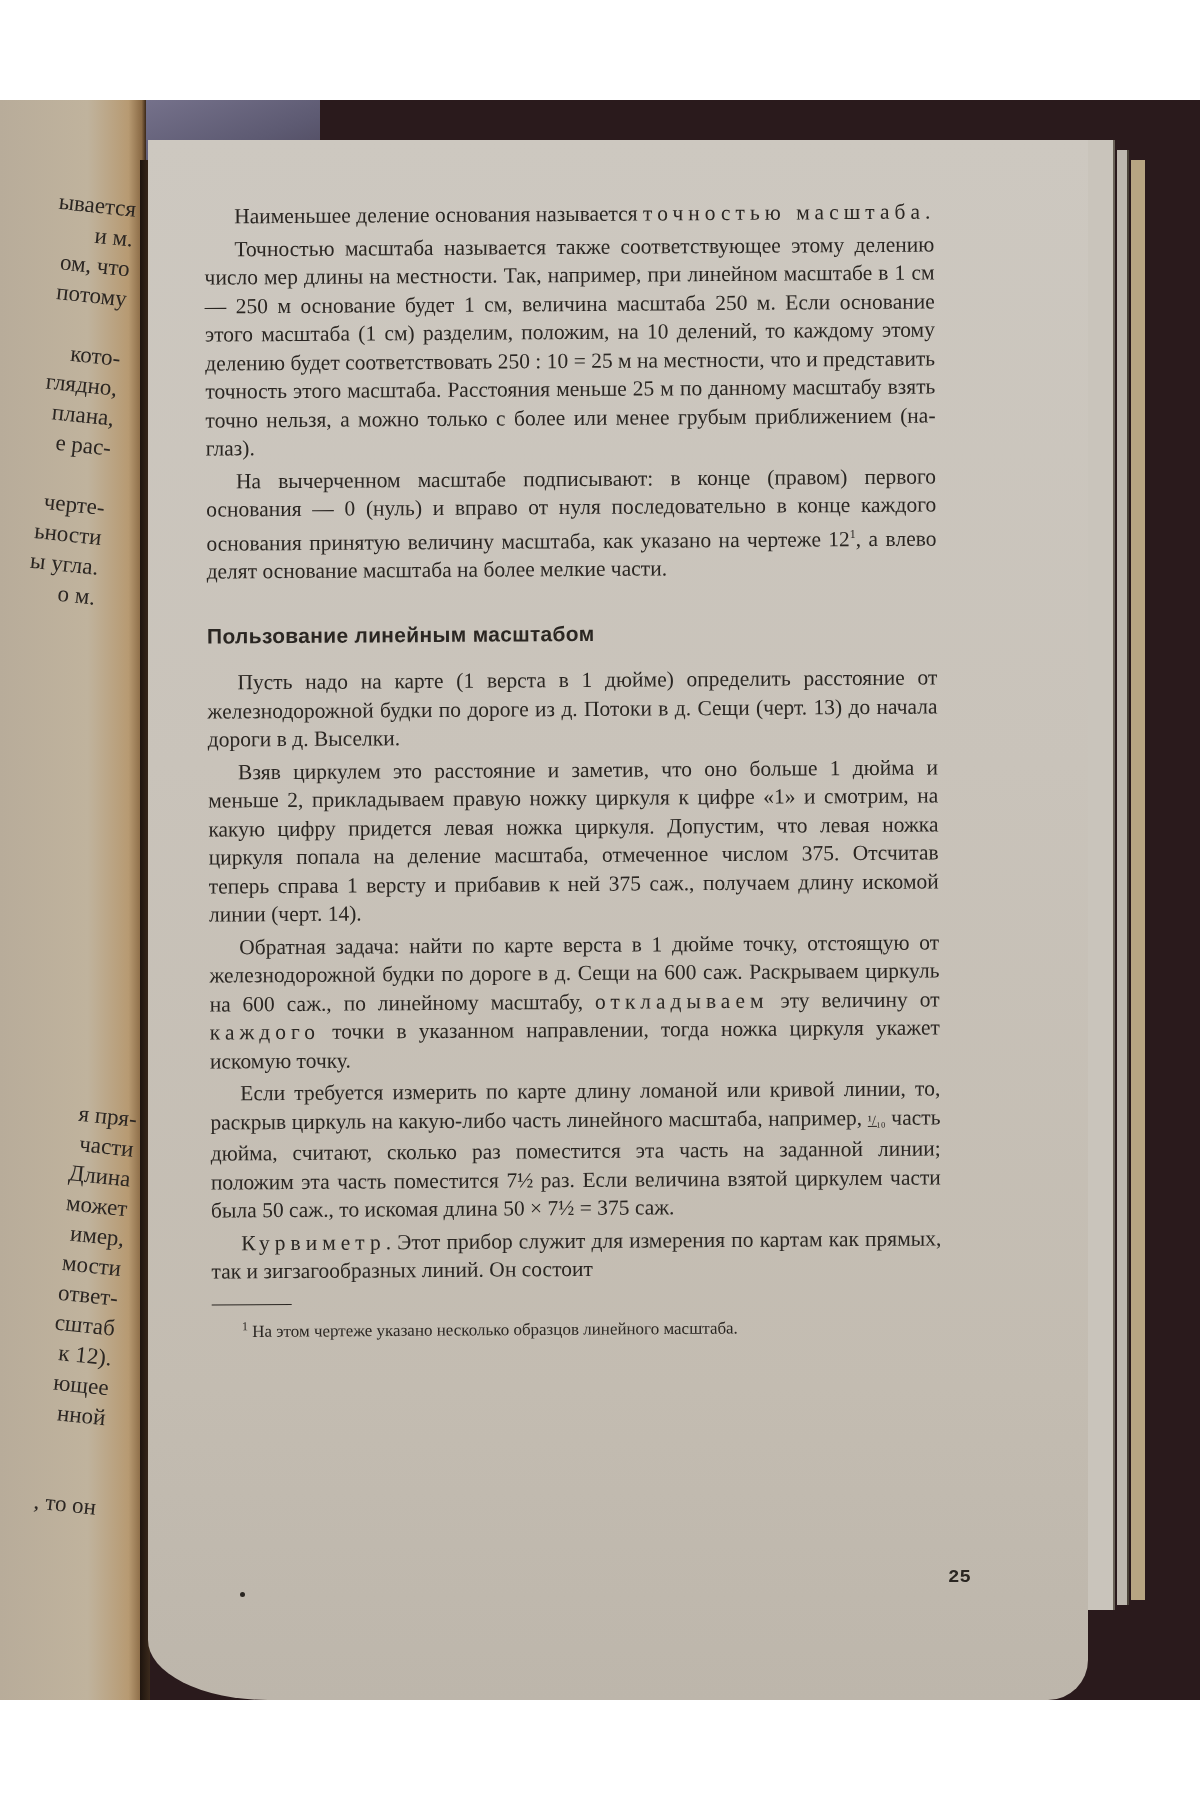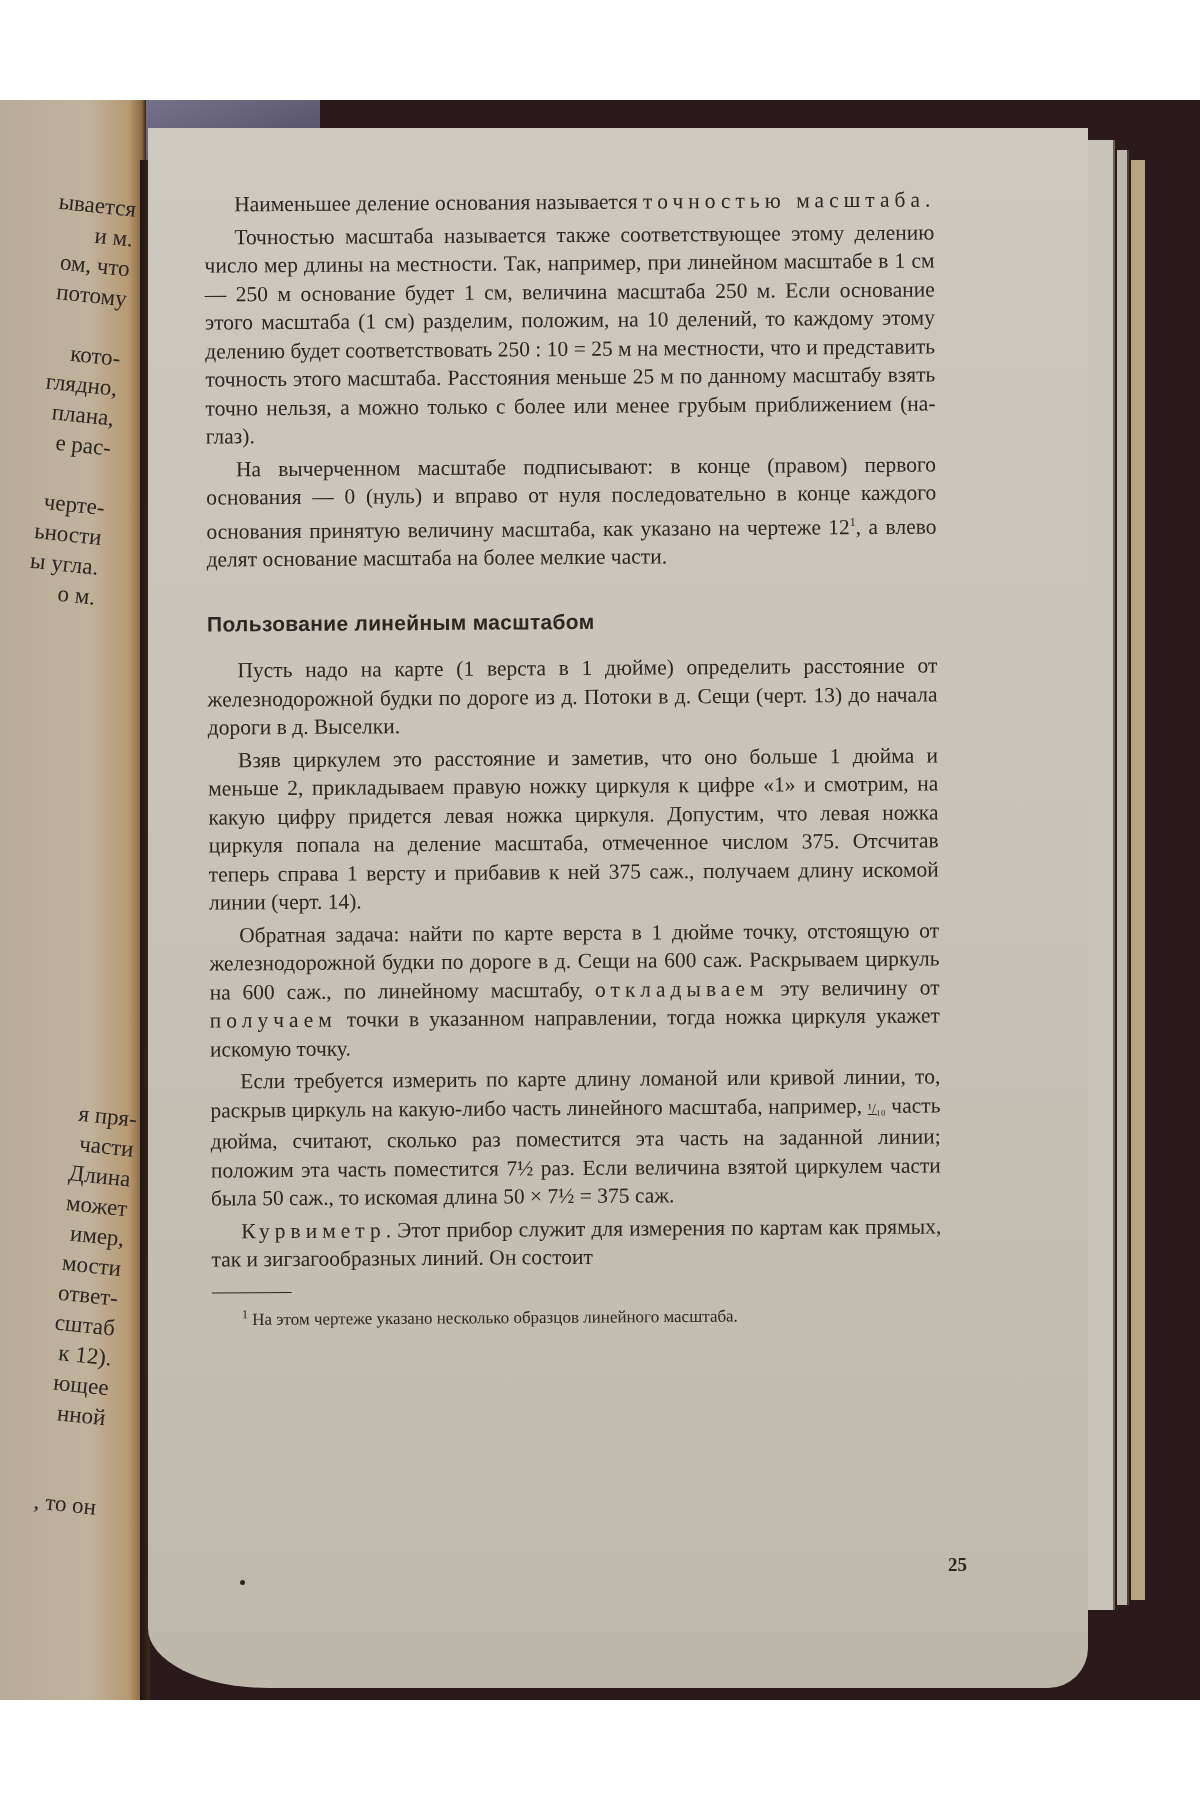--- a/index.html
+++ b/index.html
@@ -31,42 +31,42 @@
     position: absolute; left: 140px; top: 60px; width: 10px; height: 1540px;
     background: linear-gradient(90deg, #1e140e, #3b2a1c);
   }
   .page-edges {
     position: absolute; left: 1085px; top: 40px; width: 70px; height: 1500px;
   }
   .edge1 { position: absolute; left: 0; top: 0; width: 28px; height: 1470px; background: #c9c4bb; border-right: 2px solid #6a6258; }
   .edge2 { position: absolute; left: 32px; top: 10px; width: 10px; height: 1455px; background: #bdb7ae; border-right: 2px solid #4a4238; }
   .edge3 { position: absolute; left: 46px; top: 20px; width: 14px; height: 1440px; background: #b8a582; }
   .main-page {
-    position: absolute; left: 148px; top: 28px; width: 940px; height: 1560px;
+    position: absolute; left: 148px; top: 40px; width: 940px; height: 1560px;
     background: linear-gradient(180deg, #cdc8c0 0%, #c9c3ba 40%, #c3bcb1 80%, #bdb6ab 100%);
     border-bottom-right-radius: 40px;
     border-bottom-left-radius: 120px 60px;
   }
   .text-block {
     position: absolute; left: 60px; top: 60px; width: 730px;
     color: #2a2622; font-size: 21.5px; line-height: 28.5px;
     font-family: "Liberation Serif", "DejaVu Serif", serif;
     transform: rotate(-0.4deg);
   }
   .text-block p { margin: 0 0 4px 0; text-indent: 30px; text-align: justify; }
   .spaced { letter-spacing: 5px; }
   .heading {
     font-family: "Liberation Sans", "DejaVu Sans", sans-serif;
     font-weight: bold; text-align: center; font-size: 21px;
     margin: 36px 0 18px 0 !important; text-indent: 0 !important;
     letter-spacing: 0.3px;
   }
   .footnote-rule { width: 80px; height: 1px; background: #2a2622; margin: 18px 0 10px 0; }
   .footnote { font-size: 17px; line-height: 22px; text-indent: 30px; text-align: justify; }
-  .page-number { position: absolute; left: 800px; top: 1426px; font-size: 19px; font-weight: bold; color: #2a2622; }
+  .page-number { position: absolute; left: 800px; top: 1426px; font-size: 19px; font-weight: bold; color: #2a2622; font-family: Liberation Mono, monospace; }
   .dot { position: absolute; left: 92px; top: 1452px; width: 5px; height: 5px; border-radius: 50%; background: #2a2622; }
   sup { font-size: 12px; }
   .frac { font-size: 14px; text-decoration: underline; }
 </style>
 </head>
 <body>
 
 <div class="photo">
   <div class="cloth"></div>
 
@@ -115,21 +115,21 @@
   <div class="main-page">
     <div class="text-block">
       <p><span>Наименьшее деление основания называется </span><span class="spaced">точностью масштаба</span><span>.</span></p>
       <p>Точностью масштаба называется также соответствующее этому делению число мер длины на местности. Так, например, при линейном масштабе в 1 см — 250 м основание будет 1 см, величина масштаба 250 м. Если основание этого масштаба (1 см) разделим, положим, на 10 делений, то каждому этому делению будет соответствовать 250 : 10 = 25 м на местности, что и представить точность этого масштаба. Расстояния меньше 25 м по данному масштабу взять точно нельзя, а можно только с более или менее грубым приближением (на-глаз).</p>
       <p><span>На вычерченном масштабе подписывают: в конце (правом) первого основания — 0 (нуль) и вправо от нуля последовательно в конце каждого основания принятую величину масштаба, как указано на чертеже 12</span><sup>1</sup><span>, а влево делят основание масштаба на более мелкие части.</span></p>
 
       <p class="heading">Пользование линейным масштабом</p>
 
       <p>Пусть надо на карте (1 верста в 1 дюйме) определить расстояние от железнодорожной будки по дороге из д. Потоки в д. Сещи (черт. 13) до начала дороги в д. Выселки.</p>
       <p>Взяв циркулем это расстояние и заметив, что оно больше 1 дюйма и меньше 2, прикладываем правую ножку циркуля к цифре «1» и смотрим, на какую цифру придется левая ножка циркуля. Допустим, что левая ножка циркуля попала на деление масштаба, отмеченное числом 375. Отсчитав теперь справа 1 версту и прибавив к ней 375 саж., получаем длину искомой линии (черт. 14).</p>
-      <p><span>Обратная задача: найти по карте верста в 1 дюйме точку, отстоящую от железнодорожной будки по дороге в д. Сещи на 600 саж. Раскрываем циркуль на 600 саж., по линейному масштабу, </span><span class="spaced">откладываем</span><span> эту величину от </span><span class="spaced">получаем</span><span> точки в указанном направлении, тогда ножка циркуля укажет искомую точку.</span></p>
+      <p><span>Обратная задача: найти по карте верста в 1 дюйме точку, отстоящую от железнодорожной будки по дороге в д. Сещи на 600 саж. Раскрываем циркуль на 600 саж., по линейному масштабу, </span><span class="spaced">откладываем</span><span> эту величину от </span><span class="spaced">каждого</span><span> точки в указанном направлении, тогда ножка циркуля укажет искомую точку.</span></p>
       <p><span>Если требуется измерить по карте длину ломаной или кривой линии, то, раскрыв циркуль на какую-либо часть линейного масштаба, например, </span><span class="frac">¹/₁₀</span><span> часть дюйма, считают, сколько раз поместится эта часть на заданной линии; положим эта часть поместится 7½ раз. Если величина взятой циркулем части была 50 саж., то искомая длина 50 × 7½ = 375 саж.</span></p>
       <p><span class="spaced">Курвиметр</span><span>. Этот прибор служит для измерения по картам как прямых, так и зигзагообразных линий. Он состоит</span></p>
 
       <div class="footnote-rule"></div>
       <p class="footnote"><sup>1</sup><span> На этом чертеже указано несколько образцов линейного масштаба.</span></p>
     </div>
     <div class="page-number">25</div>
     <div class="dot"></div>
   </div>
 </div>

